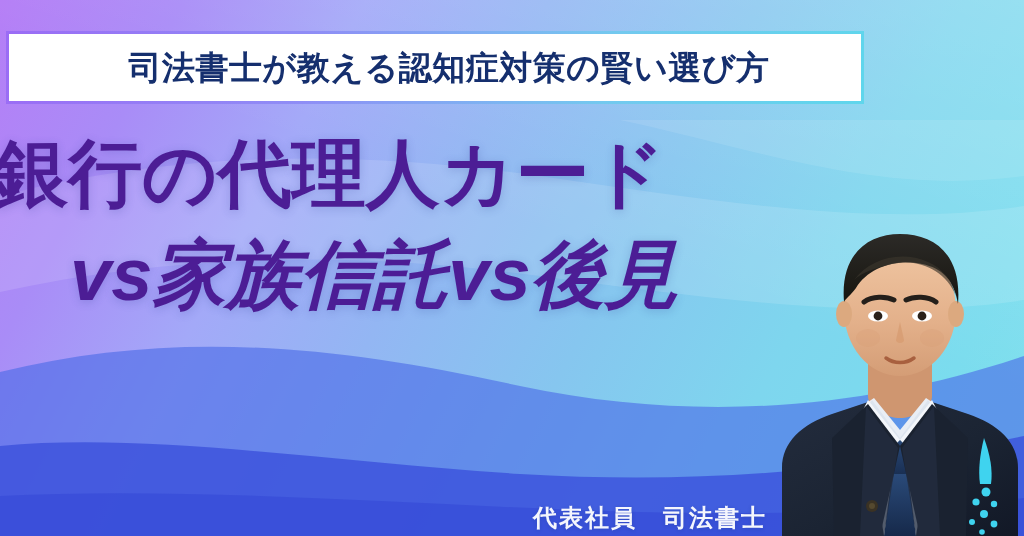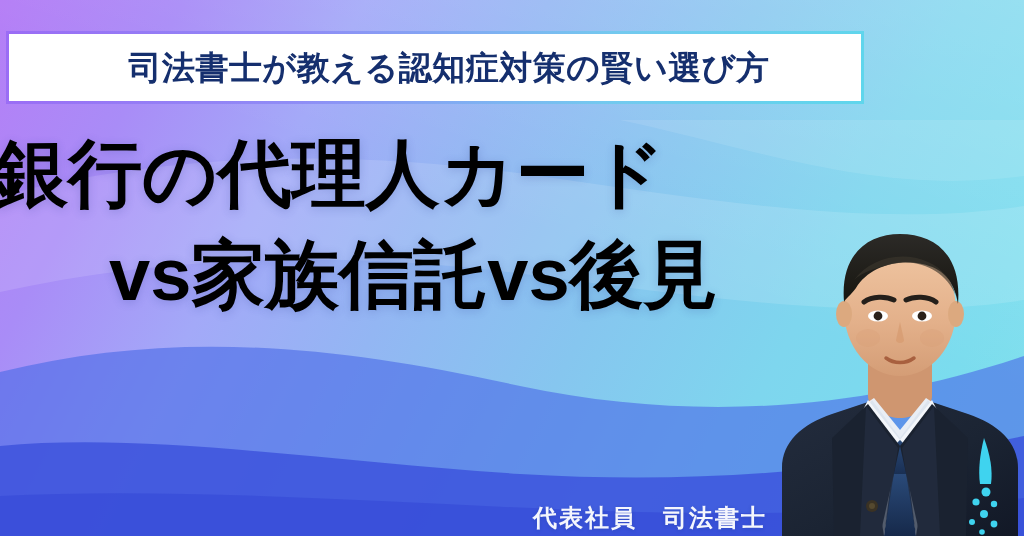--- a/index.html
+++ b/index.html
@@ -93,35 +93,36 @@
     white-space: nowrap;
     line-height: 1;
   }
 
   
   .headline {
     position: absolute;
     left: 0;
     top: 124px;
     width: 900px;
-    color: #000000;
+    color: #4c1d95;
     font-weight: 700;
     font-size: 74px;
     line-height: 1.36;
     letter-spacing: 0px;
     text-shadow: 0 2px 10px rgba(40,60,150,0.22);
     white-space: nowrap;
   }
   .headline-line-1 {
     display: block;
     margin-left: -6px;
   }
   .headline-line-2 {
     display: block;
-    margin-left: 109px;
+    margin-left: 70px;
+    font-style: italic;
   }
 
   
   .credit {
     position: absolute;
     left: 533px;
     top: 503px;
     color: #ffffff;
     font-size: 24px;
     font-weight: 600;

